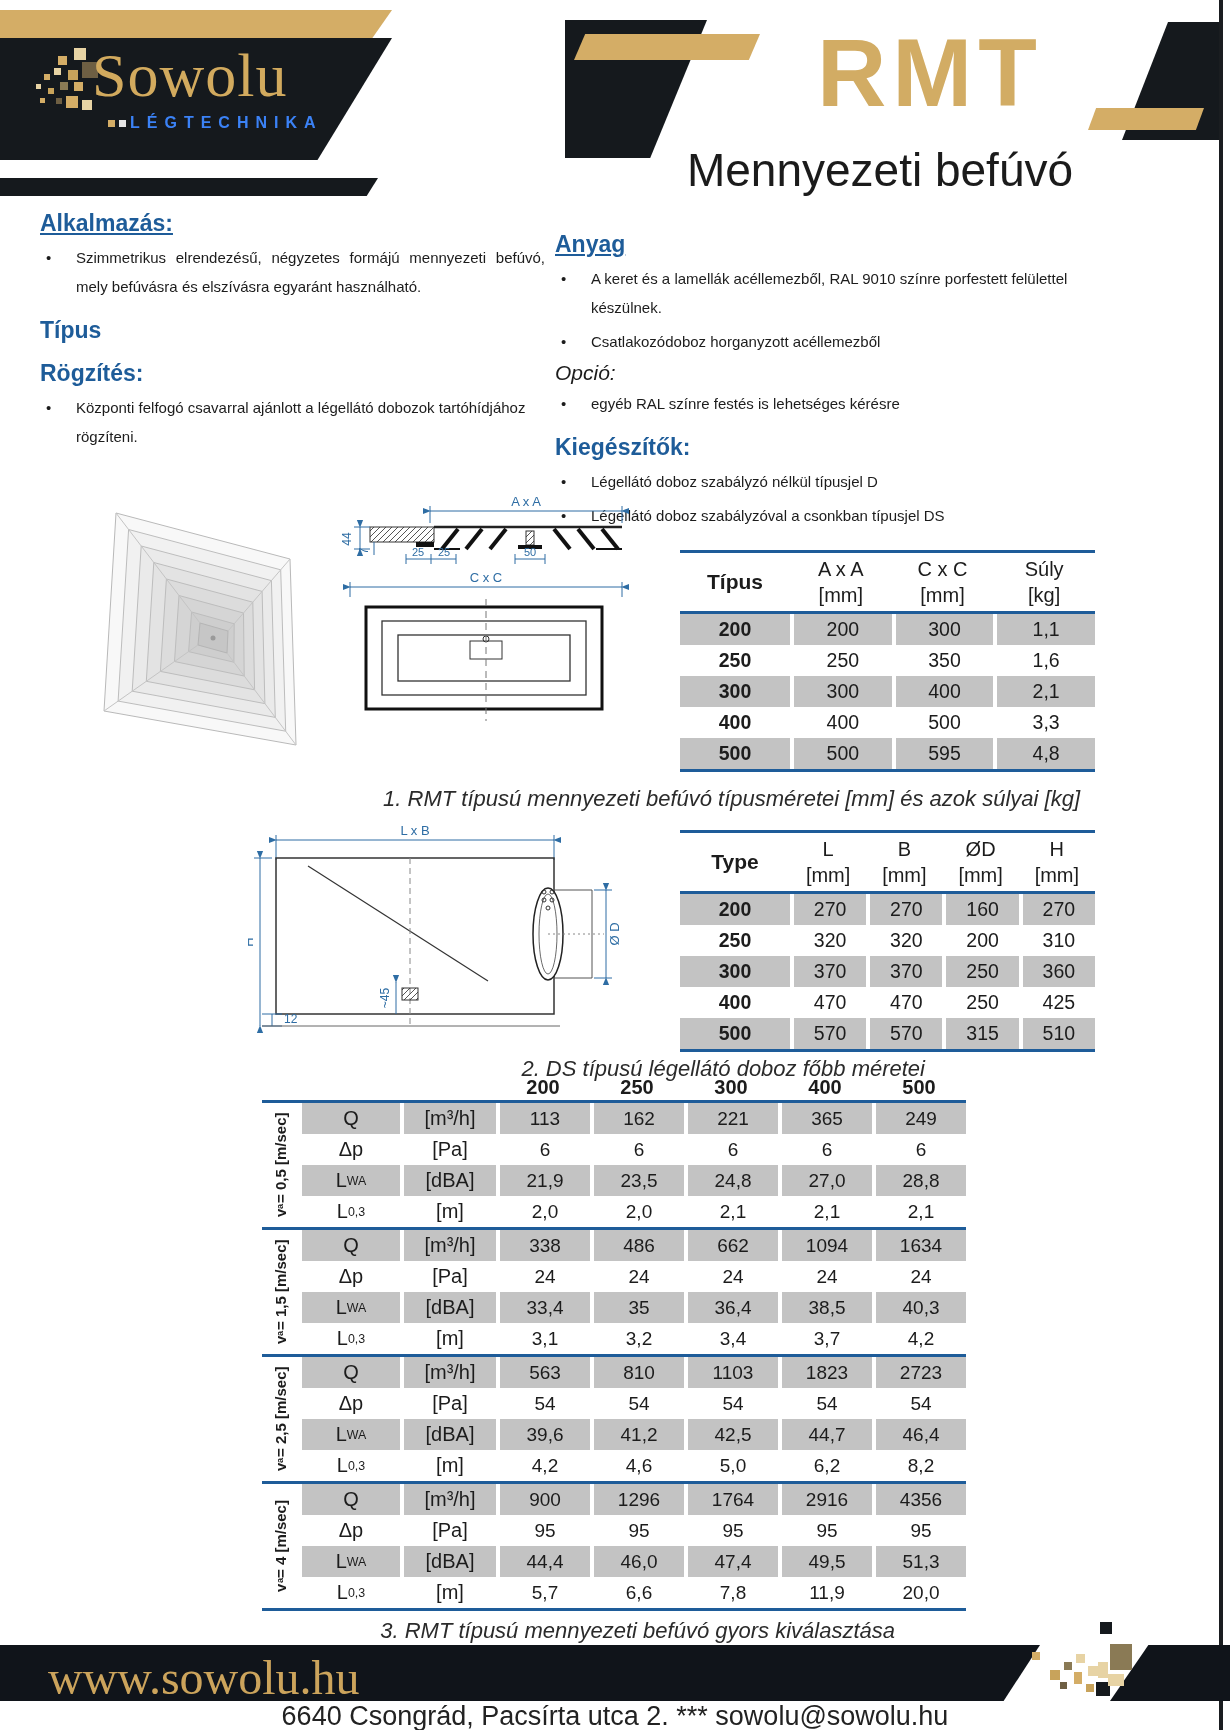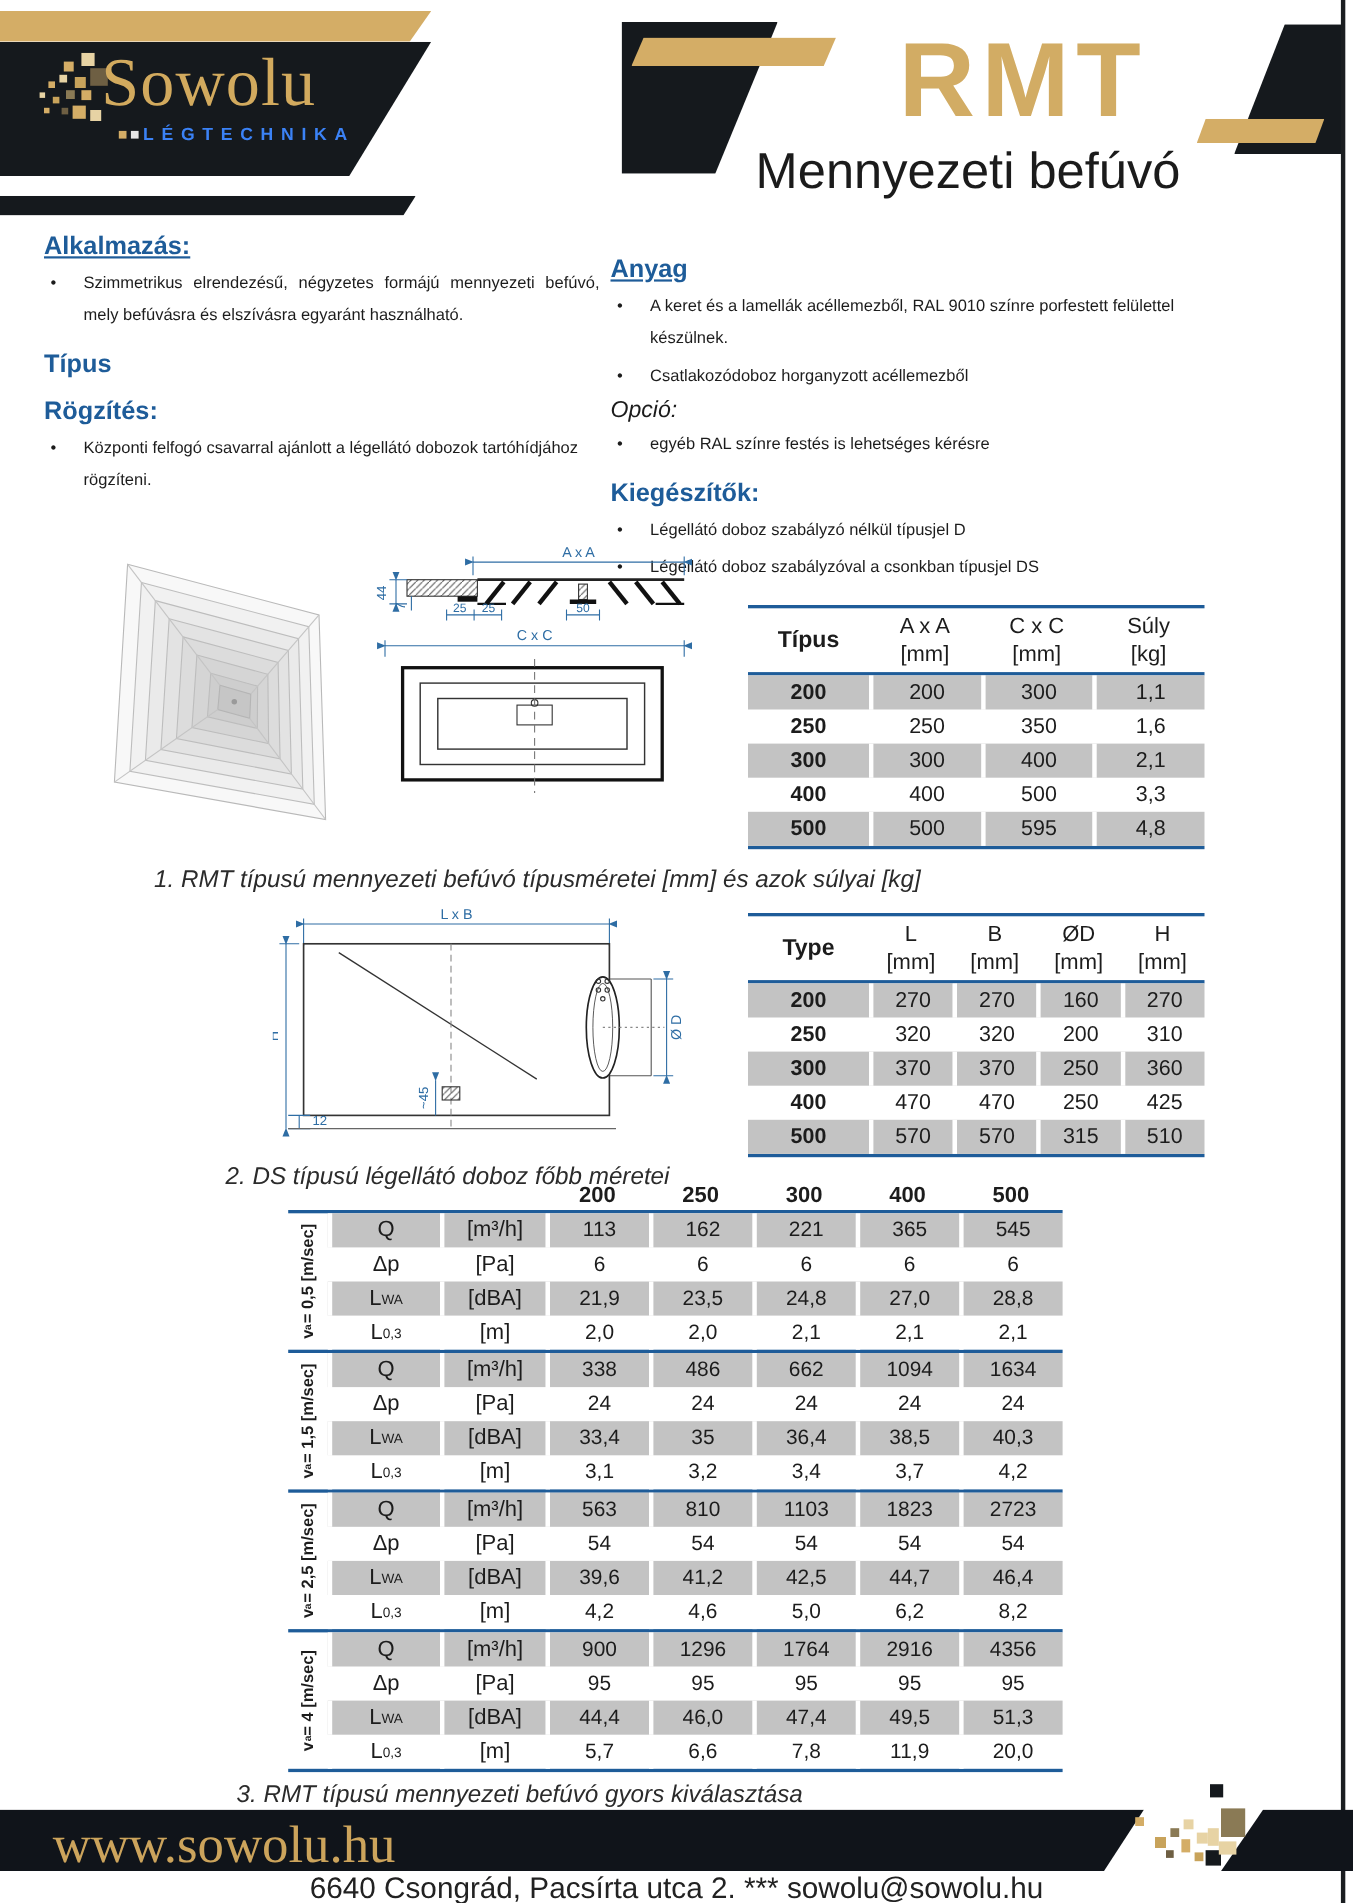--- a/index.html
+++ b/index.html
@@ -26,35 +26,35 @@
   .logo-wrap{position:absolute;left:30px;top:48px;width:300px;height:100px;}
   .logo-name{position:absolute;left:62px;top:-8px;font-family:"Liberation Serif",serif;
              font-size:62px;color:#D2AA5E;letter-spacing:1px;}
   .logo-sub{position:absolute;left:78px;top:66px;color:#3b82f6;font-size:16px;
             letter-spacing:7px;font-weight:bold;}
   .sq{display:inline-block;width:7px;height:7px;margin-right:4px;vertical-align:middle;}
   .sq1{background:#D4AD66;} .sq2{background:#E6E6E6;}
   
   .product-code{position:absolute;left:750px;top:18px;width:360px;text-align:center;
                 font-size:96px;font-weight:bold;letter-spacing:6px;color:#D2AC64;}
-  .product-title{position:absolute;left:640px;top:128px;width:480px;text-align:center;
+  .product-title{position:absolute;left:640px;top:143px;width:480px;text-align:center;
                  font-size:46px;color:#1b1b1b;}
   
   .col{position:absolute;top:210px;}
   .col-left{left:40px;width:505px;}
   .col-right{left:555px;width:555px;margin-top:21px;}
   .h{color:#1E5C99;font-weight:bold;font-size:23px;margin:16px 0 6px 0;}
   .h.first{margin-top:0;text-decoration:underline;}
   .bullet{position:relative;padding-left:36px;font-size:15px;line-height:29px;margin-bottom:5px;}
   .bullet::before{content:"\2022";position:absolute;left:6px;}
   .justify{text-align:justify;}
   .opt{font-style:italic;font-size:21px;margin:3px 0 4px 0;}
   
   .fig{position:absolute;}
-  .caption{position:absolute;font-style:italic;font-size:22px;color:#2b2b2b;text-align:left;}
+  .caption{position:absolute;font-style:italic;font-size:22px;color:#2b2b2b;text-align:right;}
   #caption1{left:140px;top:786px;width:940px;}
   #caption2{left:205px;top:1056px;width:720px;}
   #caption3{left:215px;top:1618px;width:680px;}
   .dimtxt{font-family:"Liberation Sans",sans-serif;fill:#2E6DA4;}
   
   .dim-table{position:absolute;width:415px;border-top:3px solid #1E5C99;border-bottom:3px solid #1E5C99;background:#fff;}
   #table1{left:680px;top:550px;}
   #table2{left:680px;top:830px;}
   .dt-head{display:grid;height:58px;border-bottom:3px solid #1E5C99;}
   #table1 .dt-head,#table1 .dt-row{grid-template-columns:26.5% 24.5% 24.5% 24.5%;}
@@ -397,21 +397,21 @@
       </div>
       <div class="t3-body">
         <div class="t3-group">
           <div class="t3-rot">v<sub>a</sub> = 0,5 [m/sec]</div>
           <div class="t3-cell t3-label gray">Q</div>
           <div class="t3-cell t3-unit gray">[m³/h]</div>
           <div class="t3-cell gray">113</div>
           <div class="t3-cell gray">162</div>
           <div class="t3-cell gray">221</div>
           <div class="t3-cell gray">365</div>
-          <div class="t3-cell gray">545</div>
+          <div class="t3-cell gray">249</div>
           <div class="t3-cell t3-label">Δp</div>
           <div class="t3-cell t3-unit">[Pa]</div>
           <div class="t3-cell">6</div>
           <div class="t3-cell">6</div>
           <div class="t3-cell">6</div>
           <div class="t3-cell">6</div>
           <div class="t3-cell">6</div>
           <div class="t3-cell t3-label gray">L<sub>WA</sub></div>
           <div class="t3-cell t3-unit gray">[dBA]</div>
           <div class="t3-cell gray">21,9</div>

